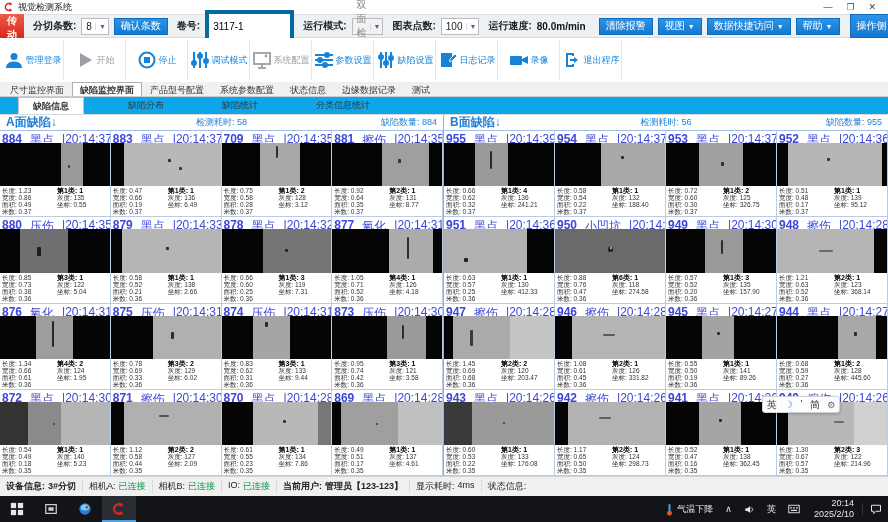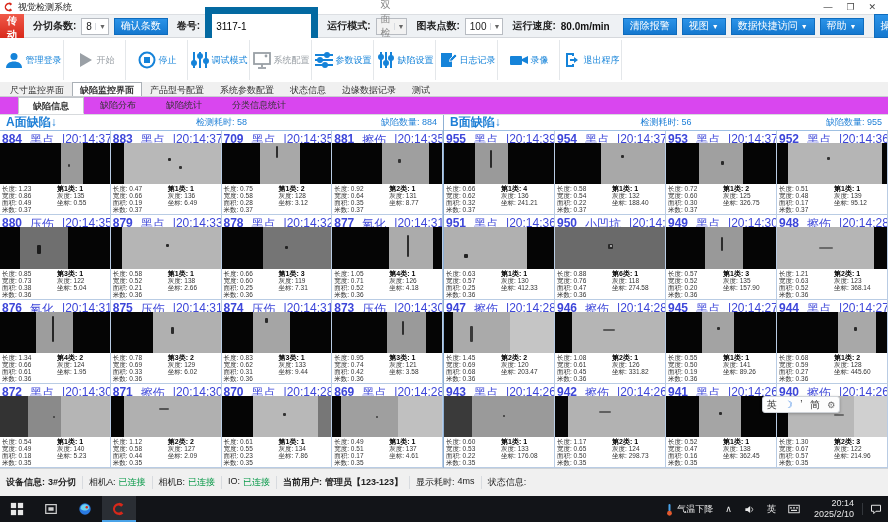--- a/index.html
+++ b/index.html
@@ -14,39 +14,39 @@
   .winctl { margin-left:auto; display:flex; gap:14px; color:#444; font-size:9px; padding-right:8px; }
   .winctl span { cursor:default; line-height:14px; }
 
   
   .toolbar { height:24px; background:#eef1f4; border-top:1px solid #dcdfe3; border-bottom:1px solid #d5d8dc; display:flex; align-items:center; gap:5px; padding:0 0 0 0; flex:0 0 auto; }
   .btn-red { height:24px; padding:0 7px; background:linear-gradient(180deg,#f05a4a,#d8281a); color:#fff; border:none; font-size:10px; font-weight:bold; }
   .tb-label { font-weight:bold; color:#222; margin-left:4px; white-space:nowrap; }
   .combo { background:#fff; border:1px solid #b8bcc2; height:17px; display:flex; align-items:center; padding:0 2px 0 4px; gap:3px; }
   .combo .caret { font-size:7px; color:#666; border-left:1px solid #d8dbe0; padding-left:3px; }
   .combo.disabled { background:#f2f2f2; color:#888; }
-  .tb-input { border:7px solid #0369a1; height:17px; width:113px; font-size:10px; padding:12px 4px; font-family:inherit; }
+  .tb-input { border:4px solid #0369a1; height:17px; width:89px; font-size:10px; padding:12px 4px; font-family:inherit; }
   .btn-blue { height:17px; background:linear-gradient(180deg,#2b93e8,#1478cf); color:#fff; border:1px solid #0f6cbd; font-size:10px; padding:0 6px; white-space:nowrap; display:inline-flex; align-items:center; gap:3px; }
   .btn-blue .caret { font-size:7px; }
   .speed-val { font-weight:bold; color:#111; }
   .spacer { flex:1; }
 
   
   .actions { height:44px; background:#fff; display:flex; align-items:center; flex:0 0 auto; padding-left:2px; }
   .action { width:62px; height:40px; display:flex; flex-direction:row; align-items:center; justify-content:center; gap:2px; cursor:pointer; border-right:1px solid #e4e7ea; }
   .action svg { width:20px; height:18px; }
   .action .alabel { font-size:9px; }
   .action.blue .alabel { color:#1583d9; }
   .action.gray .alabel { color:#9aa0a6; }
 
   
   .main-tabs { height:15px; background:#f0f0f0; display:flex; align-items:flex-end; border-bottom:1px solid #c9ccd0; padding-left:2px; flex:0 0 auto; }
   .main-tab { padding:1px 7px; font-size:9px; color:#333; border:1px solid transparent; border-bottom:none; height:14px; line-height:12px; cursor:pointer; }
   .main-tab.active { background:#fff; border-color:#aab0b6; font-weight:bold; }
-  .sub-tabs { height:18px; background:#d946ef; display:flex; align-items:flex-end; gap:2px; padding-left:18px; border-bottom:1px solid #d7dadd; flex:0 0 auto; }
+  .sub-tabs { height:18px; background:#0ea5e9; display:flex; align-items:flex-end; gap:30px; padding-left:18px; border-bottom:1px solid #d7dadd; flex:0 0 auto; }
   .sub-tab { padding:2px 14px; font-size:9px; color:#333; height:17px; line-height:13px; cursor:pointer; }
   .sub-tab.active { background:#fff; border:1px solid #c2c6ca; border-bottom:1px solid #fff; font-weight:bold; }
 
   
   .panels { flex:1; display:flex; min-height:0; }
   .panel { width:50%; display:flex; flex-direction:column; border-right:1px solid #8fb0d4; min-width:0; }
   .panel:last-child { border-right:none; }
   .panel-head { height:16px; display:flex; align-items:center; border-bottom:1px solid #9fc0e2; padding:0 6px; flex:0 0 auto; }
   .panel-title { color:#1e7fd6; font-weight:bold; font-size:12px; flex:1; }
   .panel-time { color:#1e7fd6; font-size:9px; flex:1; text-align:center; }
@@ -61,21 +61,21 @@
   .col-l { width:52%; }
   .col-r { width:48%; }
   .col-r .cls { font-weight:bold; color:#000; font-size:7px; }
 
   
   .langbar { position:absolute; left:762px; top:396px; width:78px; height:17px; background:#fdfdfd; border:1px solid #cfd3d8; border-radius:3px; box-shadow:0 1px 3px rgba(0,0,0,.25); display:flex; align-items:center; justify-content:space-around; font-size:10px; color:#333; z-index:5; }
   .langbar .moon { color:#2a7ae2; }
   .langbar .gear { color:#666; font-size:9px; }
 
   
-  .statusbar { height:28px; background:#f0f0f0; border-top:1px solid #cfd3d7; display:flex; align-items:center; font-size:9px; color:#222; flex:0 0 auto; }
+  .statusbar { height:20px; background:#f0f0f0; border-top:1px solid #cfd3d7; display:flex; align-items:center; font-size:9px; color:#222; flex:0 0 auto; }
   .sb-item { padding:0 6px; border-right:1px solid #d8dbdf; white-space:nowrap; display:flex; gap:3px; }
   .sb-item b { font-weight:bold; }
   .ok { color:#0a9a4a; }
 
   
   .taskbar { height:26px; background:#121418; display:flex; align-items:stretch; color:#e8e8e8; flex:0 0 auto; }
   .tb-icon { width:34px; display:flex; align-items:center; justify-content:center; cursor:pointer; }
   .tb-icon svg { width:14px; height:14px; }
   .tb-icon.active { background:#2a2e34; box-shadow:inset 0 -2px 0 #4aa3e8; }
   .tray { margin-left:auto; display:flex; align-items:center; }

